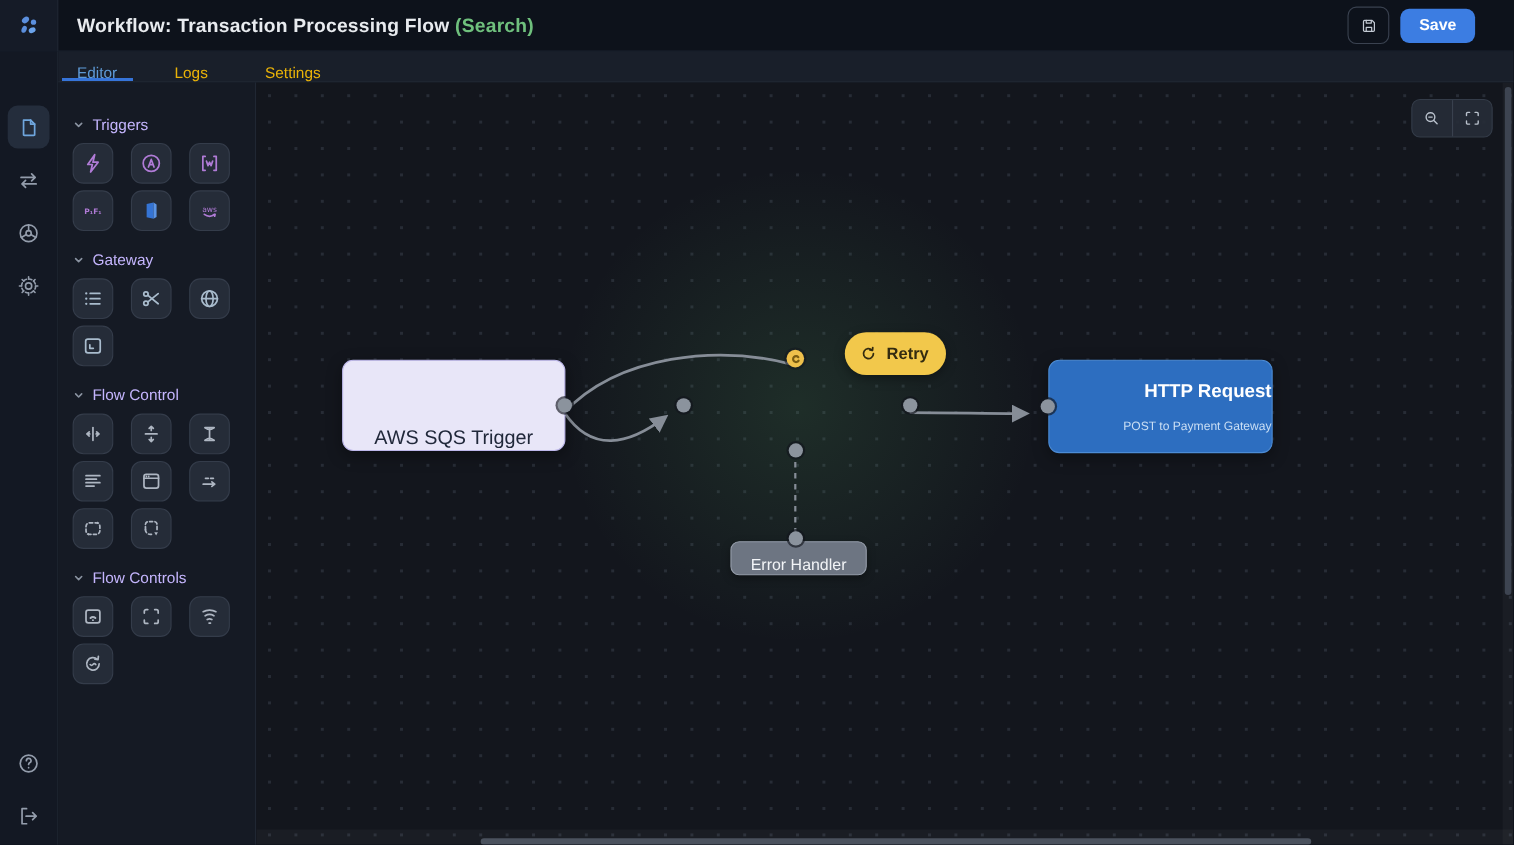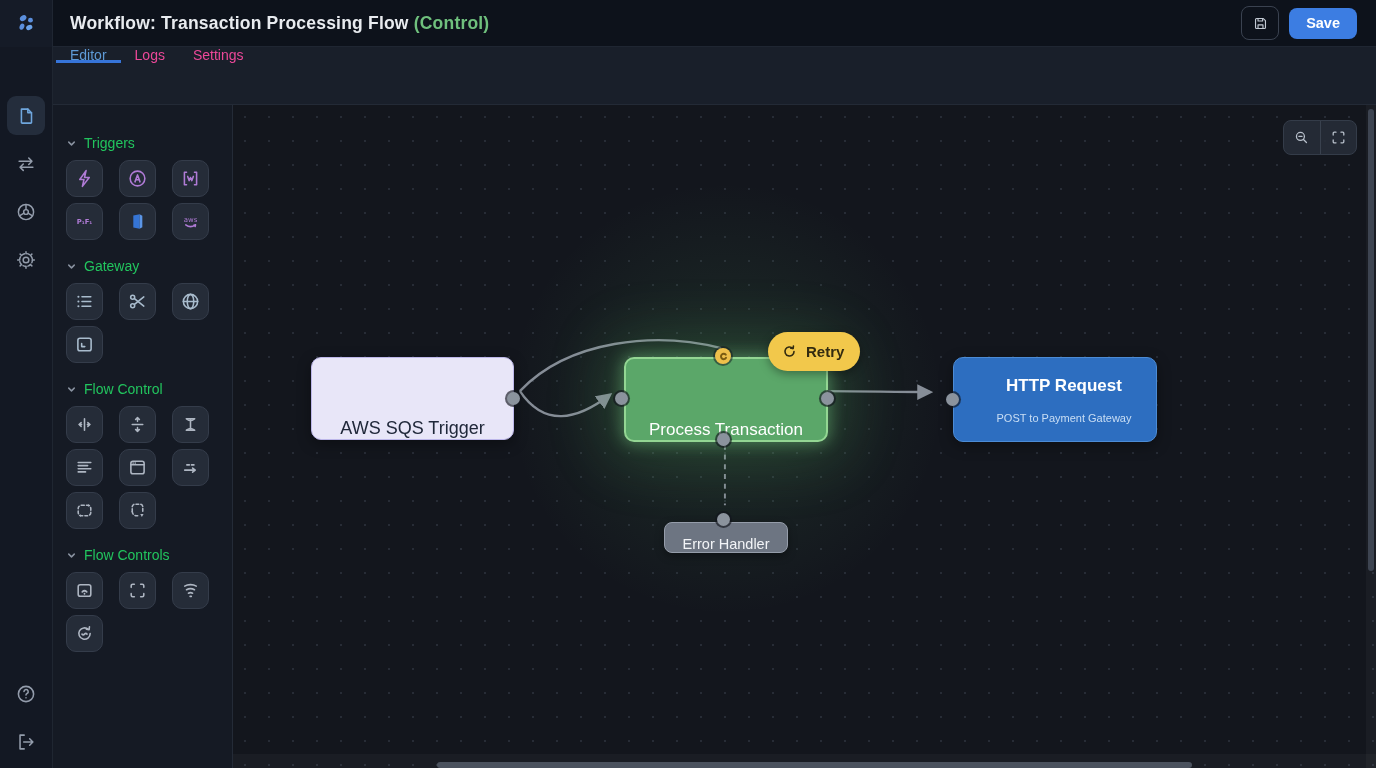--- a/index.html
+++ b/index.html
@@ -4,53 +4,53 @@
 <style>
   * { margin:0; padding:0; box-sizing:border-box; }
   html,body { width:1376px; height:768px; overflow:hidden; background:#10141d;
     font-family:"Liberation Sans","DejaVu Sans",sans-serif; color:#e8ebef; }
 
   
   .topbar { height:47px; display:flex; align-items:center; background:#0d121b; border-bottom:1px solid #1f2632; }
   .logo-block { width:53px; height:47px; background:#151b27; display:flex; align-items:center; justify-content:center; border-right:1px solid #1f2632; }
   .title-wrap { padding-left:17px; font-size:17.5px; font-weight:700; letter-spacing:.2px; }
   .title-wrap .status { color:#6fc07d; font-weight:700; }
-  .topbar-actions { margin-left:auto; display:flex; align-items:center; gap:10px; padding-right:19px; }
+  .topbar-actions { margin-left:auto; display:flex; align-items:center; gap:10px; padding-right:35px; }
   .icon-btn { width:38px; height:34px; border:1px solid #3a4250; border-radius:8px; background:transparent;
     display:flex; align-items:center; justify-content:center; color:#c3cad4; cursor:pointer; }
   .save-btn { height:31px; padding:0 17px; border:none; border-radius:8px; background:#3c7de2; color:#fff;
     font-size:14.5px; font-weight:600; cursor:pointer; font-family:inherit; }
 
   
   .main-row { display:flex; height:721px; }
   .rail { width:53px; background:#131823; border-right:1px solid #1f2631; display:flex; flex-direction:column;
     align-items:center; padding:49px 0 7px; gap:10px; }
   .rail-item { width:38px; height:38px; display:flex; align-items:center; justify-content:center; color:#939cab;
     border-radius:9px; cursor:pointer; }
   .rail-item.active { background:#242d3c; color:#6fa6dd; height:39px; }
   .rail-spacer { margin-top:auto; }
   .rail svg { width:22px; height:22px; }
 
   .right-col { flex:1; display:flex; flex-direction:column; }
-  .tabbar { height:58px; background:#191f2a; display:flex; align-items:flex-start; padding-left:3px; border-bottom:1px solid #232a36; }
-  .tab { display:flex; align-items:center; padding:0 14px; font-size:14px; color:#ec4899; cursor:pointer; }
+  .tabbar { height:28px; background:#191f2a; display:flex; align-items:flex-end; padding-left:3px; border-bottom:1px solid #232a36;gap:24px; }
+  .tab { display:flex; align-items:center; padding:0 14px; font-size:14px; color:#eab308; cursor:pointer; }
   .tab.active { color:#5e9ad6; box-shadow:inset 0 -3px 0 #3674d9; }
 
   .content-row { flex:1; display:flex; min-height:0; }
 
   
   .sidebar { width:180px; background:#151a24; border-right:1px solid #242b37; padding:12px 13px; overflow:hidden; }
   .searchbox { height:30px; background:#1d232e; border:1px solid #323a47; border-radius:8px; display:flex;
     align-items:center; padding:0 9px; gap:7px; }
   .searchbox svg { width:14px; height:14px; color:#8a93a3; flex:none; }
   .searchbox input { background:transparent; border:none; outline:none; color:#dfe4ea; font-size:13.5px; width:100%;
     font-family:inherit; }
   .searchbox input::placeholder { color:#7e8796; }
   .section { margin-top:16px; }
-  .section-header { display:flex; align-items:center; gap:7px; color:#22c55e; font-size:14px; cursor:pointer; height:20px; }
+  .section-header { display:flex; align-items:center; gap:7px; color:#c4b5fd; font-size:14px; cursor:pointer; height:20px; }
   .section-header svg { width:11px; height:11px; color:#8a93a1; }
   .grid { margin-top:7px; display:flex; flex-wrap:wrap; gap:6px 16px; }
   .tile { width:37px; height:37px; background:#252c38; border:1px solid #343c4a; border-radius:10px;
     display:flex; align-items:center; justify-content:center; cursor:pointer; }
   .tile svg { width:21px; height:21px; }
   .c-purple .tile { color:#b07bd6;align-items:center; }
   .c-blue .tile { color:#a9bccd; }
   .c-gray .tile { color:#aeb6c2; }
 
   
@@ -62,21 +62,21 @@
   .edges { position:absolute; inset:0; width:100%; height:100%; }
   .edge { fill:none; stroke:#868d97; stroke-width:2.5; }
   .edge-dashed { stroke-dasharray:5 5; stroke-width:2; }
 
   .node { position:absolute; display:flex; align-items:flex-end; justify-content:center; border-radius:10px; cursor:pointer; }
   .node-aws { left:78px; top:252px; width:203px; height:83px; background:#e8e6f8; border:1px solid #bdb7ea;
     color:#20283a; font-size:18px; box-shadow:0 4px 14px rgba(0,0,0,.35); }
   .node-process { left:391px; top:252px; width:204px; height:85px; background:#5ba769; border:2px solid #93d693;
     color:#fff; font-size:17px; box-shadow:0 0 16px 2px rgba(120,205,130,.45), 0 0 60px 20px rgba(90,180,100,.20); }
   .node-http { left:720px; top:252px; width:204px; height:85px; background:#2d6ec0; border:1px solid #4c8bd4;
-    color:#fff; flex-direction:column; align-items:center; justify-content:center; padding-left:18px;
+    color:#fff; flex-direction:column; align-items:flex-end; justify-content:center; padding-left:18px;
     box-shadow:0 4px 14px rgba(0,0,0,.35);gap:12px; }
   .node-http .t { font-size:17px; font-weight:600; }
   .node-http .s { font-size:11px; color:#c9def4; margin-top:4px; }
   .node-error { left:431px; top:417px; width:124px; height:31px; background:#6d7582; border:1px solid #959daa;
     color:#f2f4f7; font-size:14.5px; border-radius:8px; box-shadow:0 3px 8px rgba(0,0,0,.35); }
 
   .port { position:absolute; width:13px; height:13px; border-radius:50%; background:#8b939d;
     box-shadow:0 0 0 2px rgba(18,22,29,.65); cursor:crosshair; z-index:4; }
   .port-yellow { position:absolute; width:16px; height:16px; border-radius:50%; background:#eec04b;
     display:flex; align-items:center; justify-content:center; z-index:5; cursor:crosshair;
@@ -108,21 +108,21 @@
       <g fill="#5b8fdd">
         <ellipse cx="12.5" cy="10" rx="4.4" ry="3.2" transform="rotate(-38 12.5 10)"></ellipse>
         <circle cx="21.5" cy="12.5" r="3"></circle>
         <ellipse cx="11" cy="20.5" rx="2.8" ry="4" transform="rotate(22 11 20.5)"></ellipse>
         <ellipse cx="20" cy="21.5" rx="4" ry="3" transform="rotate(-28 20 21.5)" fill="#6ba3ea"></ellipse>
       </g>
     </svg>
   </div>
   <div class="title-wrap">
     <span>Workflow: Transaction Processing Flow</span>
-    <span class="status">(Control)</span>
+    <span class="status">(Search)</span>
   </div>
   <div class="topbar-actions">
     <button class="icon-btn">
       <svg viewBox="0 0 24 24" width="17" height="17" fill="none" stroke="currentColor" stroke-width="1.6" stroke-linecap="round" stroke-linejoin="round">
         <path d="M5 6.5A1.5 1.5 0 0 1 6.5 5H16l3 3v9.5A1.5 1.5 0 0 1 17.5 19h-11A1.5 1.5 0 0 1 5 17.5Z"></path>
         <path d="M8.5 5v3.5h6.5V5.3"></path>
           <path d="M8.5 19v-5h7v5"></path>
       </svg>
     </button>
     <button class="save-btn">Save</button>
@@ -414,23 +414,20 @@
           </defs>
           <path class="edge" d="M 280 293 C 330 240, 420 232, 486 249"></path>
           <path class="edge" d="M 280 293 C 305 330, 338 323, 372 297" marker-end="url(#arr)"></path>
           <path class="edge" d="M 594 293 C 635 293, 662 294, 700 294" marker-end="url(#arr)"></path>
           <path class="edge edge-dashed" d="M 490 338 L 490 410"></path>
         </svg>
 
         <div class="node node-aws">
           <span>AWS SQS Trigger</span>
         </div>
-        <div class="node node-process">
-          <span>Process Transaction</span>
-        </div>
         <div class="node node-http">
           <span class="t">HTTP Request</span>
           <span class="s">POST to Payment Gateway</span>
         </div>
         <div class="node node-error">
           <span>Error Handler</span>
         </div>
 
         <div class="retry-badge">
           <svg viewBox="0 0 20 20" fill="none" stroke="currentColor" stroke-width="1.9" stroke-linecap="round" stroke-linejoin="round">

